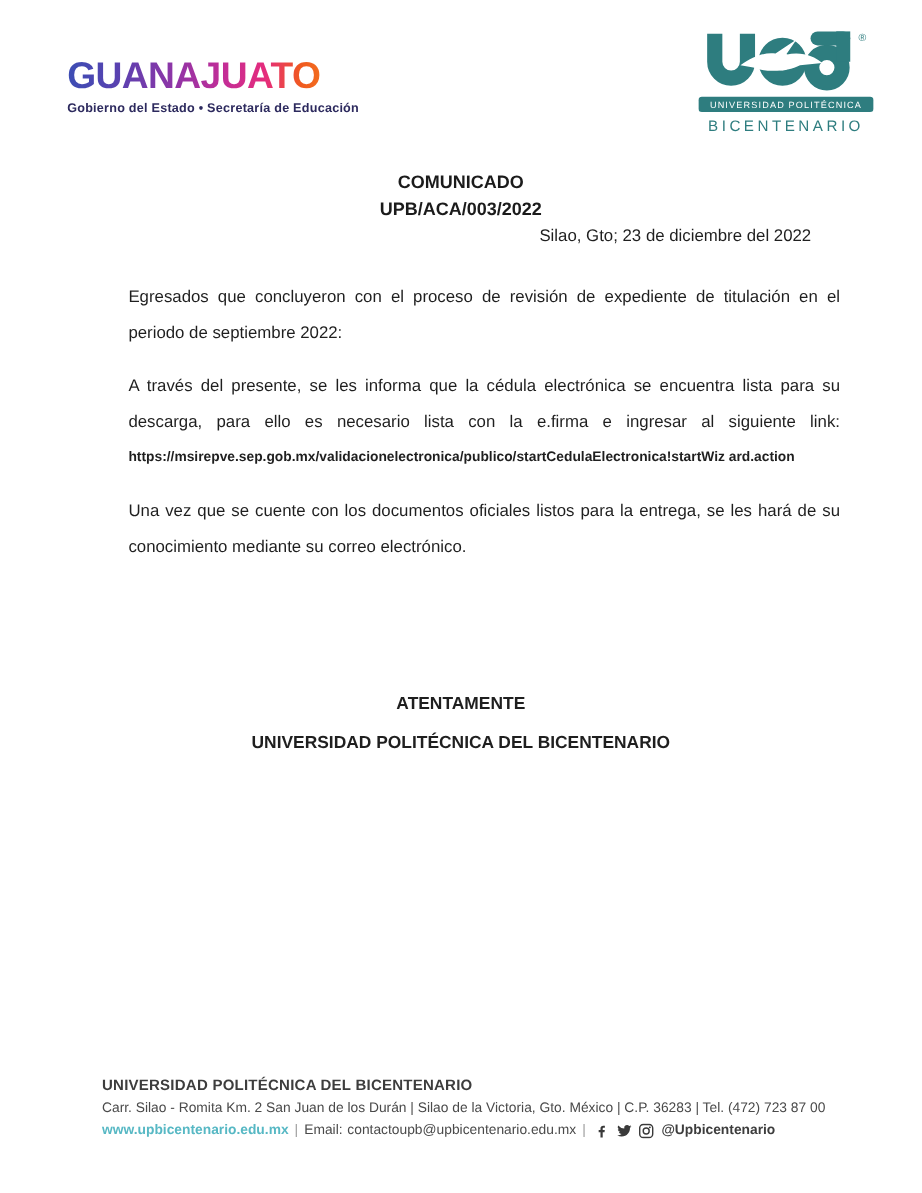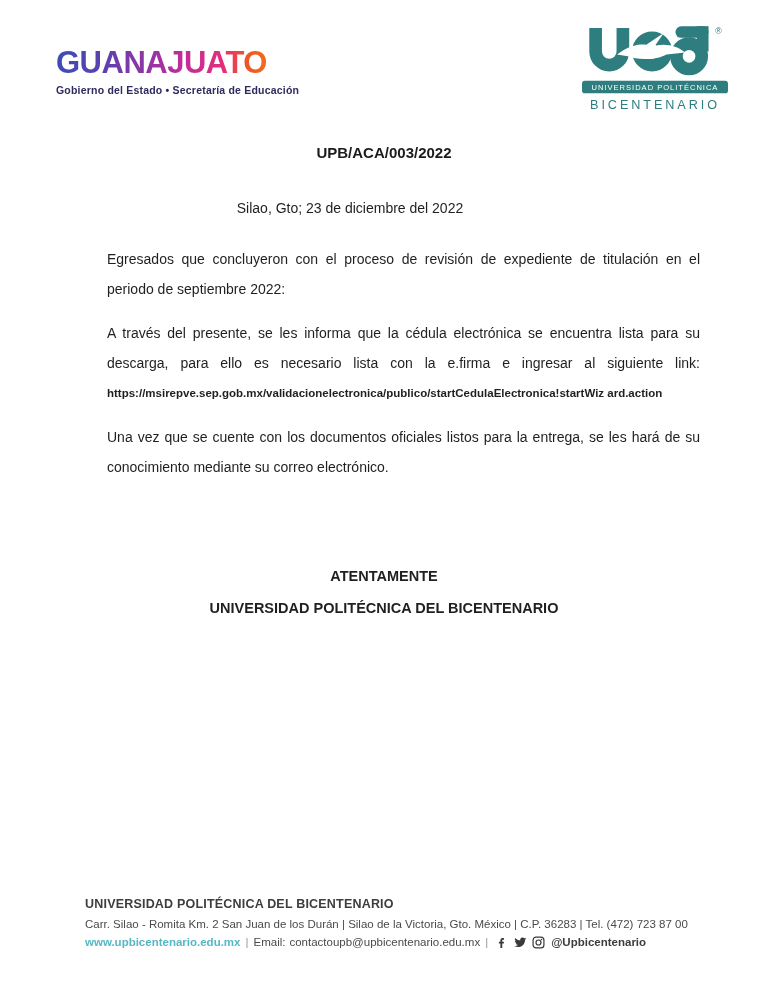--- a/index.html
+++ b/index.html
@@ -32,42 +32,42 @@
   .upb-logo { width:146px; margin-top:0; }
 
   
   .doc-title {
     margin-top:30px; text-align:center;
     font-weight:700; font-size:15px; line-height:22px; color:#1b1b1b;
   }
 
   
   .date-line {
-    margin-top:34px; padding-right:68px;
-    text-align:center; font-size:14px; line-height:20px;
+    padding-right:92px;
+    text-align:right; font-size:14px; line-height:20px;
   }
 
   
   .body-text { margin-top:26px; padding:0 68px 0 107px; }
   .body-text p {
     margin:0 0 14px 0;
     font-size:14px; line-height:30px;
     text-align:justify;
   }
   .p2-main { display:block; text-align:justify; text-align-last:justify; }
   .doc-url {
     display:block; font-size:11.5px; line-height:30px;
     color:#1f1f1f; text-decoration:none; text-align:left;
     white-space:nowrap;
     font-weight:bold;
   }
 
   
   .closing {
-    margin-top:83px; text-align:center;
+    margin-top:106px; text-align:center;
     font-weight:700; font-size:14.5px; line-height:22px;
   }
   .signature {
     margin-top:10px; text-align:center;
     font-weight:700; font-size:14.5px; line-height:22px;
   }
 
   
   .footer {
     position:absolute; left:85px; right:66px; top:897px;
@@ -117,20 +117,21 @@
         <text x="137" y="10" font-size="9" fill="#2E7D7F">®</text>
 
         <rect x="0" y="58" width="150" height="13" rx="3" fill="#2E7D7F"></rect>
         <text x="75" y="67.5" text-anchor="middle" fill="#ffffff" font-size="7.8" letter-spacing="1" font-family="Liberation Sans, sans-serif">UNIVERSIDAD POLITÉCNICA</text>
         <text x="75" y="87" text-anchor="middle" fill="#2E7D7F" font-size="13" letter-spacing="3" font-family="Liberation Sans, sans-serif">BICENTENARIO</text>
       </svg>
     </div>
   </div>
 
   <div class="doc-title">
+    <div>COMUNICADO</div>
     <div>UPB/ACA/003/2022</div>
   </div>
 
   <div class="date-line">Silao, Gto; 23 de diciembre del 2022</div>
 
   <div class="body-text">
     <p>Egresados que concluyeron con el proceso de revisión de expediente de titulación en el periodo de septiembre 2022:</p>
     <p>
       <span class="p2-main">A través del presente, se les informa que la cédula electrónica se encuentra lista para su descarga, para ello es necesario lista con la e.firma e ingresar al siguiente link:</span>
       <a class="doc-url" href="#">https://msirepve.sep.gob.mx/validacionelectronica/publico/startCedulaElectronica!startWiz ard.action</a>

